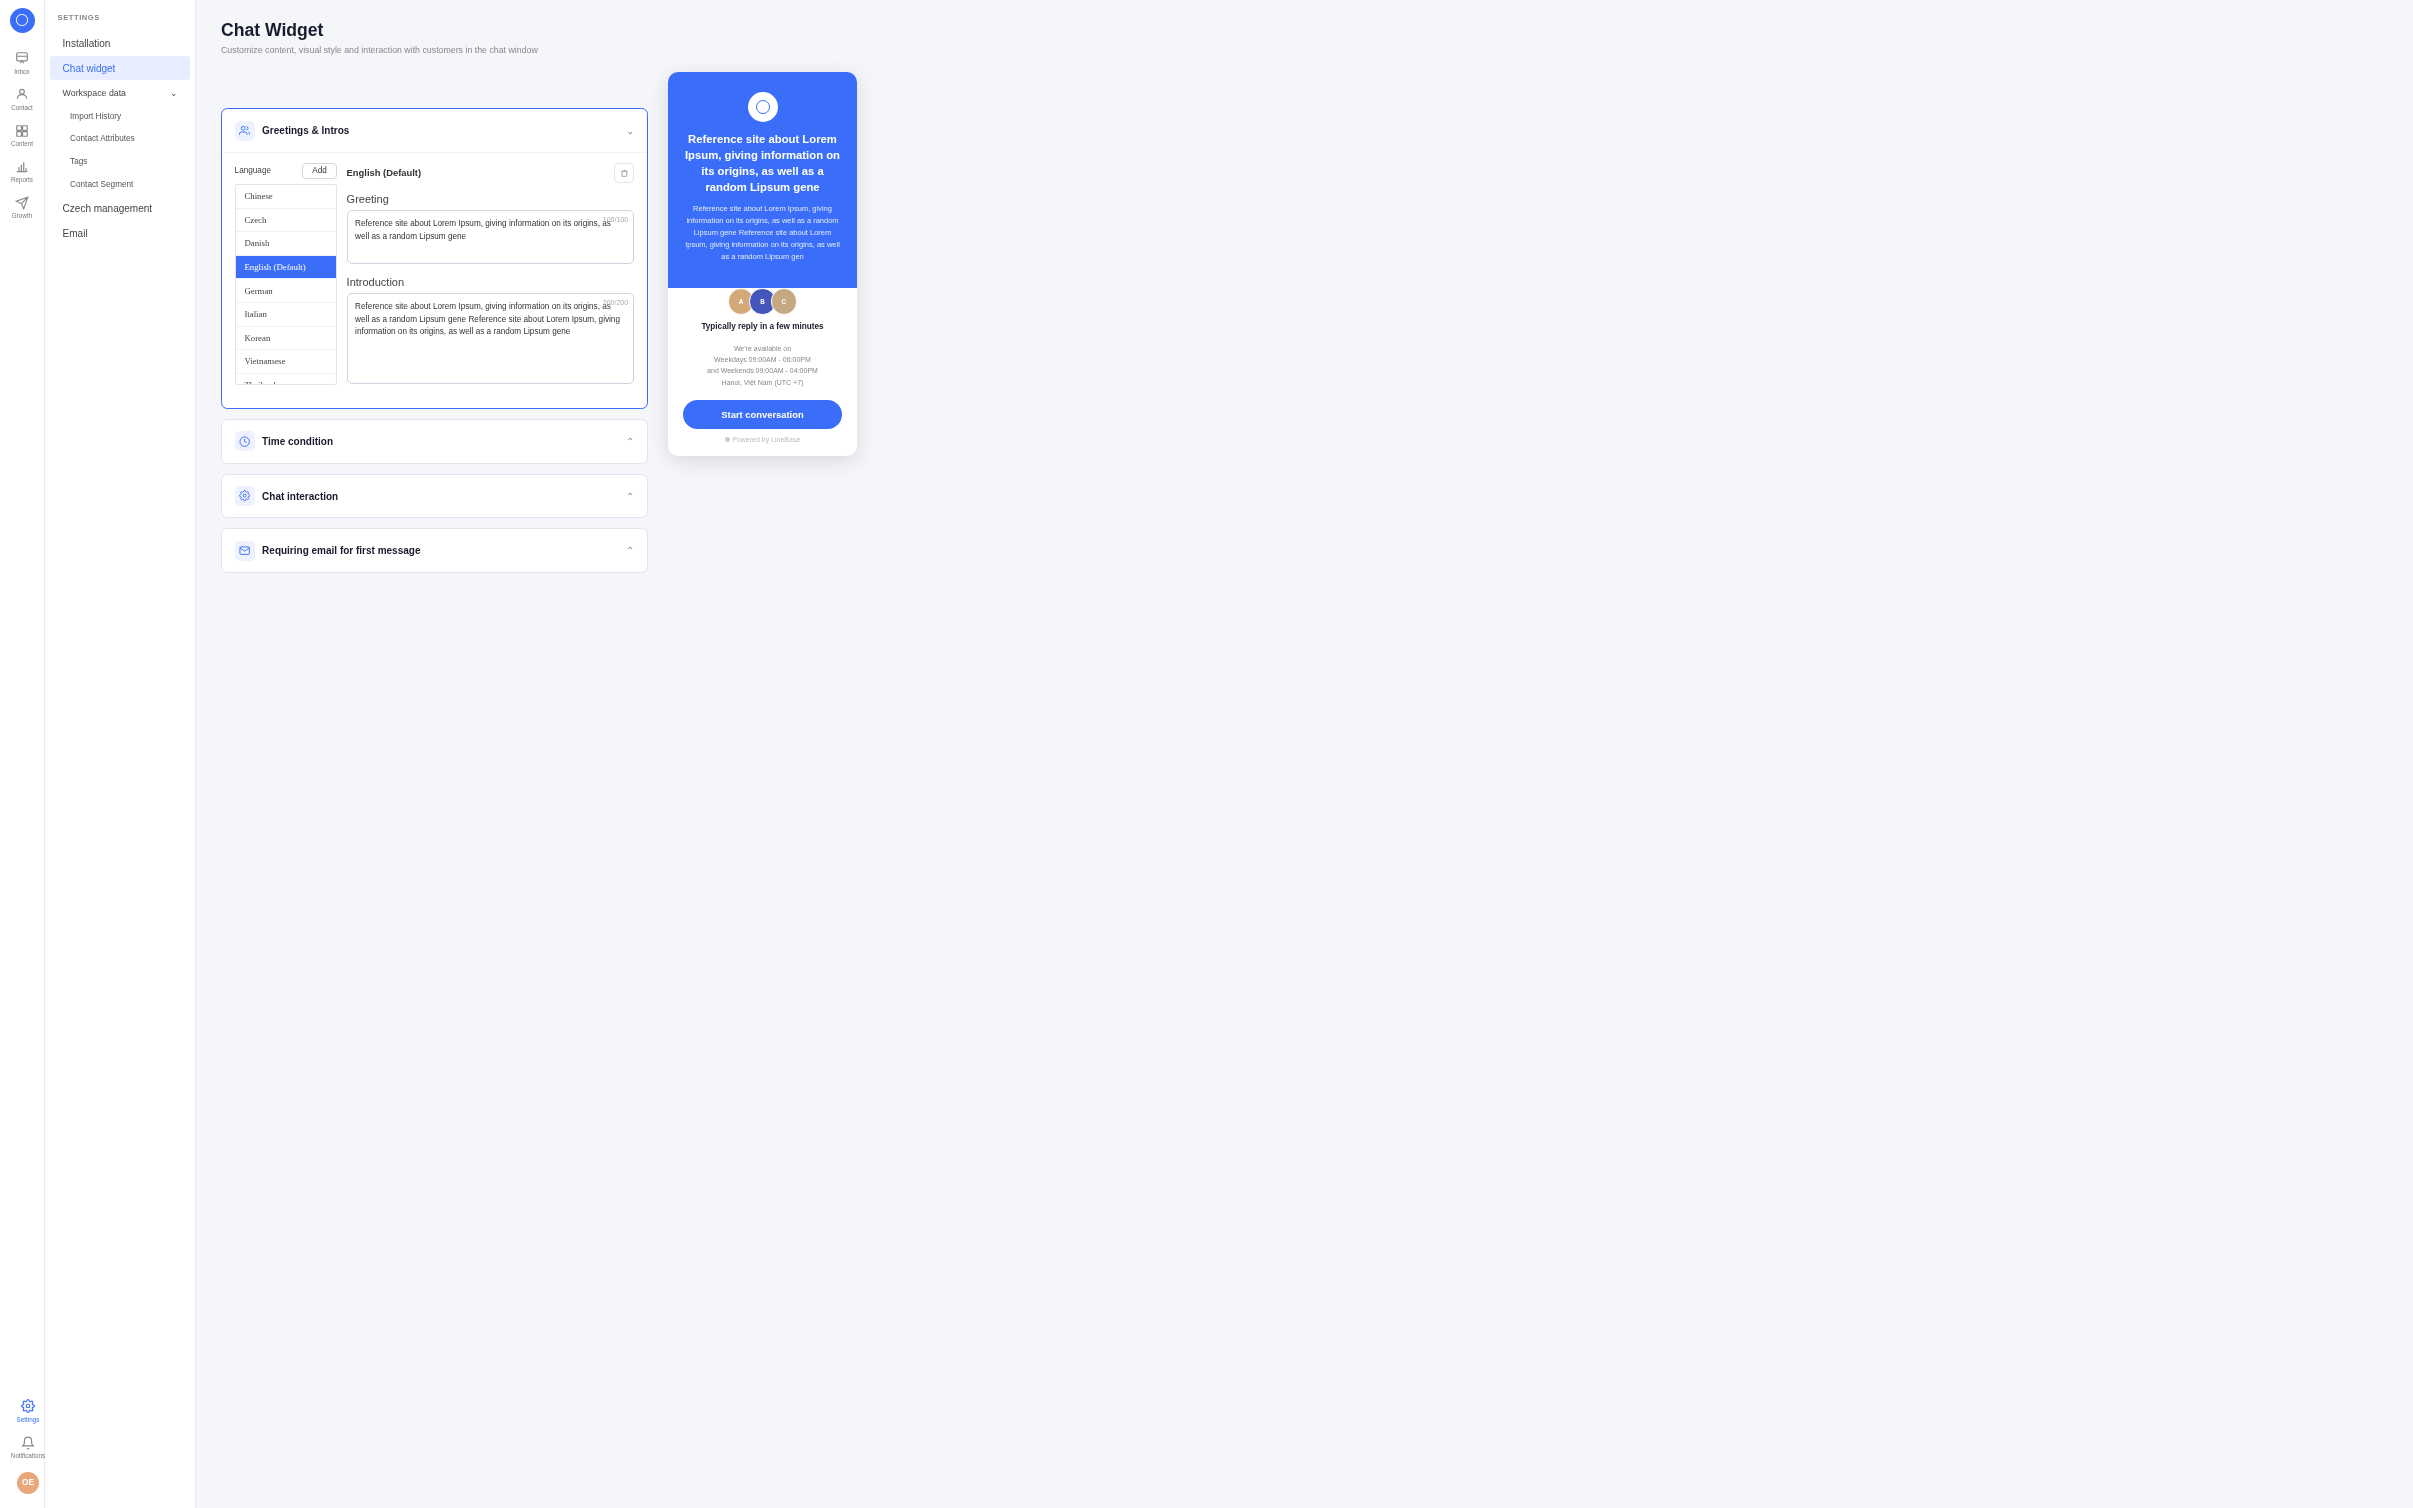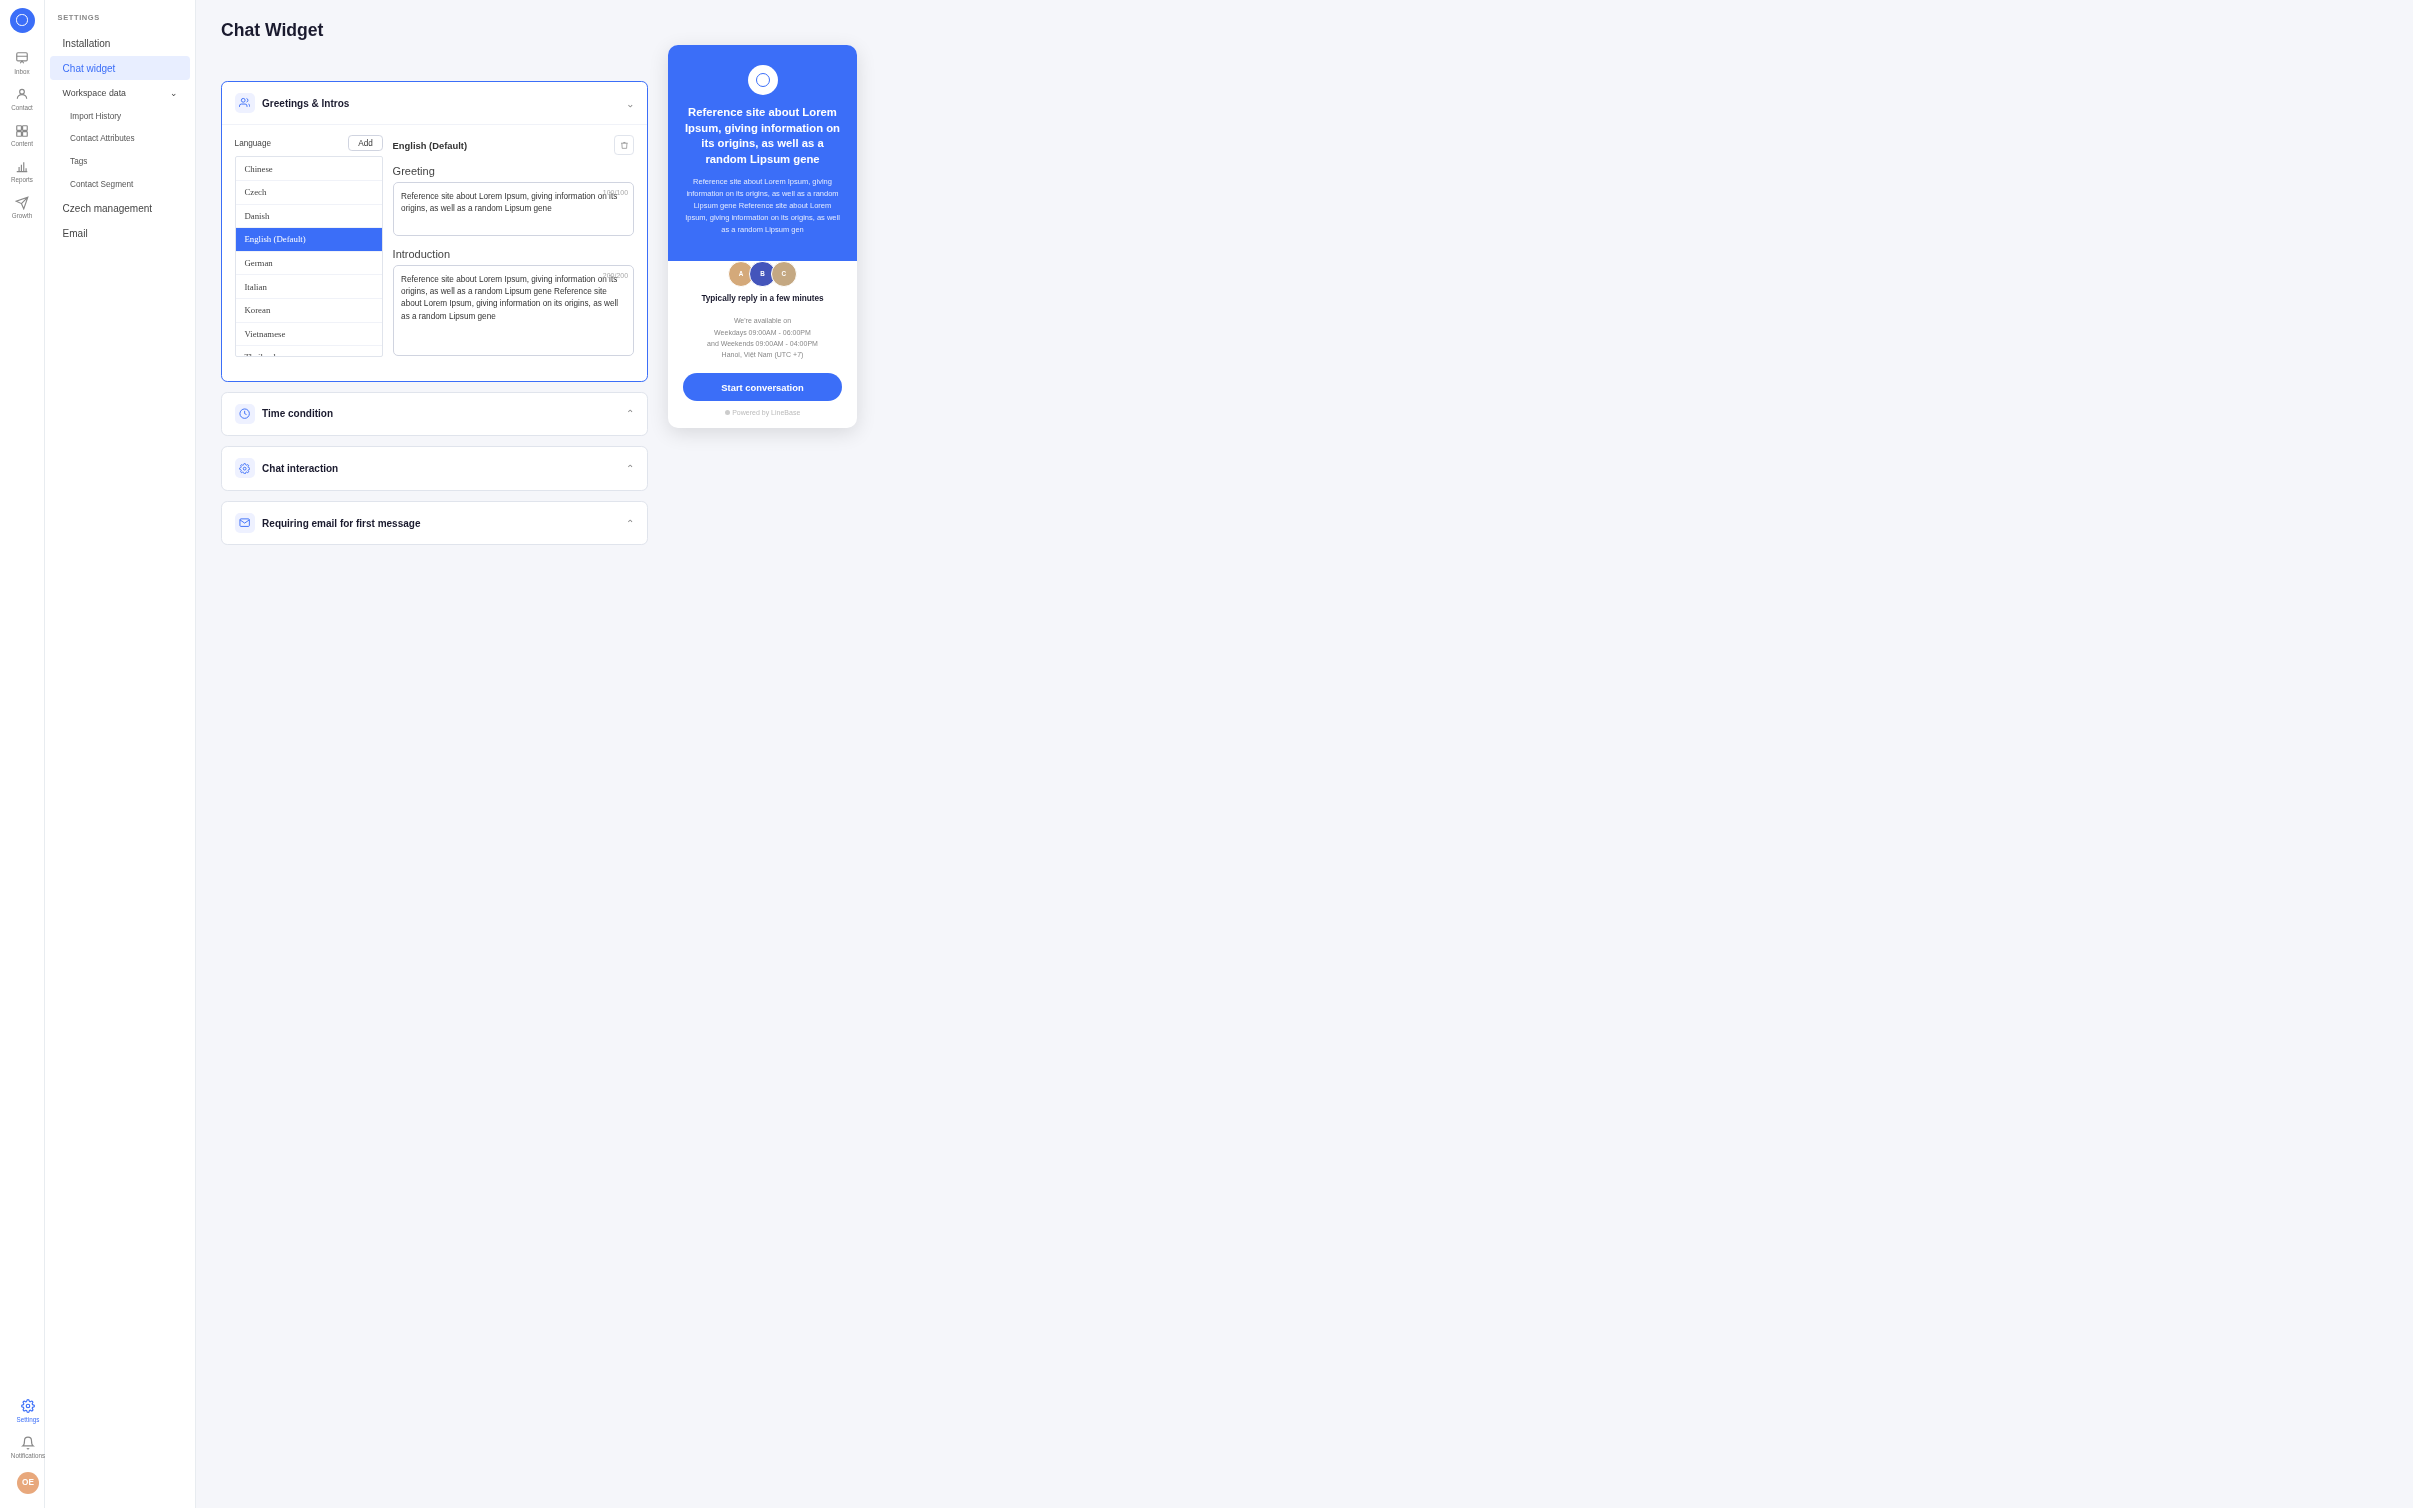--- a/index.html
+++ b/index.html
@@ -138,21 +138,21 @@
     .accordion-body {
       padding: 0 12.6px 12.6px;
       border-top: 0.6px solid #f0f2f8;
     }
 
     
     .lang-section {
       display: flex; gap: 10px; padding-top: 10px;
     }
     .lang-list-container {
-      width: 148px; flex-shrink: 0;
+      width: 102px; flex-shrink: 0;
     }
     .lang-list-header {
       display: flex; align-items: center; justify-content: space-between;
       margin-bottom: 5px;
     }
     .lang-label { font-size: 8.2px; font-weight: 500; color: #444; }
     .add-btn {
       background: #fff;
       border: 0.6px solid #d0d4e0;
       padding: 2.5px 8.8px;
@@ -379,20 +379,21 @@
     <div class="sidebar-item">Tags</div>
     <div class="sidebar-item">Contact Segment</div>
   </div>
 
   <div class="sidebar-item">Czech management</div>
   <div class="sidebar-item">Email</div>
 </div>
 
 <div class="main">
   <h1 class="page-title">Chat Widget</h1>
+  <p class="page-subtitle">Customize content, visual style and interaction with customers in the chat window</p>
 
   <div class="content-area">
     <div class="left-panel">
 
       <div class="accordion">
         <div class="accordion-header">
           <div class="accordion-header-left">
             <div class="accordion-icon">
               <svg width="11.3" height="11.3" viewBox="0 0 24 24" fill="none" stroke="#3b6ef8" stroke-width="2">
                 <path d="M17 21v-2a4 4 0 00-4-4H5a4 4 0 00-4 4v2"></path>

